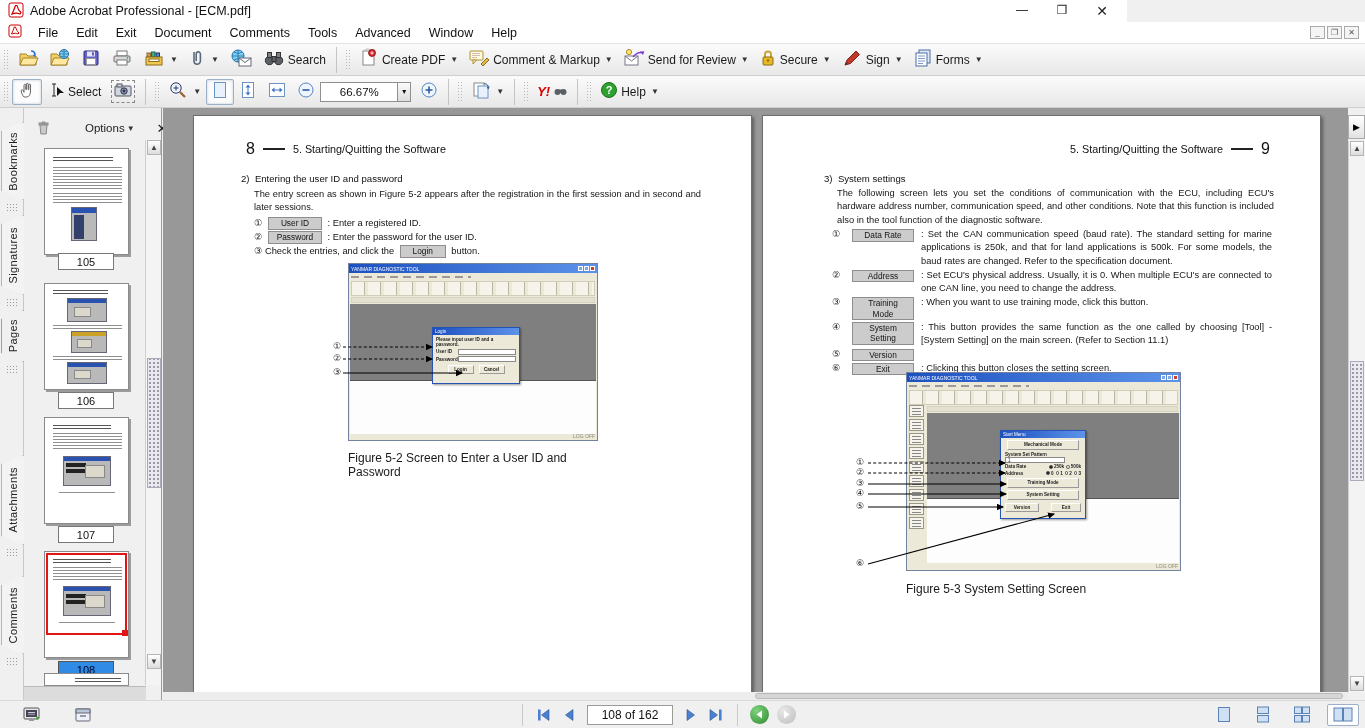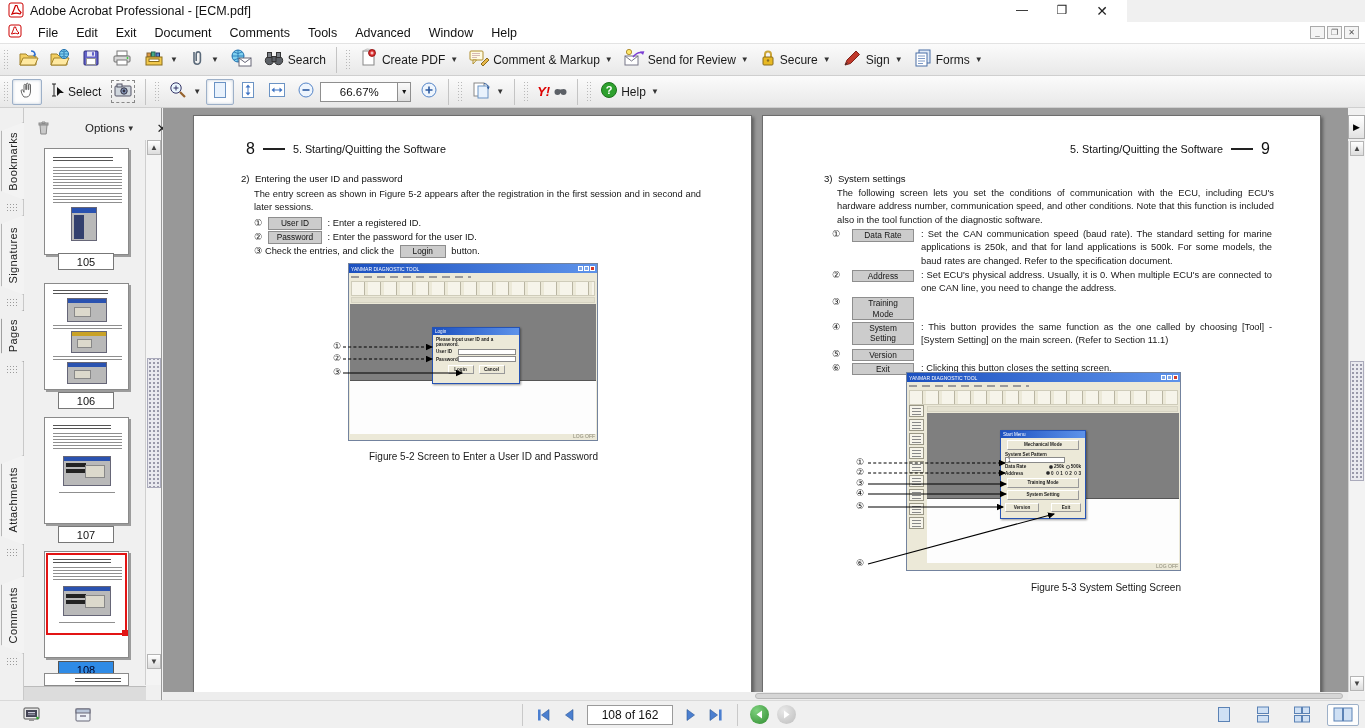--- a/index.html
+++ b/index.html
@@ -87,21 +87,21 @@
 .mwside i{width:15px;height:12px;background:#f6f4ea;border:1px solid #9a9786;background-image:repeating-linear-gradient(#888 0 1px,transparent 1px 3px);background-size:9px 7px;background-repeat:no-repeat;background-position:2px 2px}
 .dlg{position:absolute;background:#ece9d8;border:1px solid #2653b4;box-shadow:1px 1px 2px rgba(0,0,0,.4)}
 .dlgtb{height:7px;background:linear-gradient(90deg,#1b50c0,#5e93ea);color:#fff;font-size:4.6px;display:flex;align-items:center;padding:0 2px}
 .dlgbody{padding:2px 3px;font-size:4.6px;font-weight:bold;color:#222}
 .frow{display:flex;align-items:center;gap:2px;margin-top:1.5px}
 .finput{background:#fff;border:1px solid #8a8a8a;height:6px;flex:1}
 .fbtn{background:#ece9d8;border:1px solid #999;border-top-color:#fff;border-left-color:#fff;text-align:center;font-size:4.6px;font-weight:bold;line-height:7px}
 .radio{display:inline-block;width:3.6px;height:3.6px;border:.6px solid #555;border-radius:50%;margin:0 1px 0 2px;vertical-align:middle}
 .radio.on{background:#222}
 .callnum{position:absolute;font-size:9px;color:#111}
-.fcap{position:absolute;text-align:right;font-size:10px;color:#1a1a1a}
+.fcap{position:absolute;text-align:left;font-size:12px;color:#1a1a1a}
 .figsvg{position:absolute;left:0;top:0;pointer-events:none}
 
 #expander{position:absolute;right:0;top:7px;width:17px;height:24px;background:linear-gradient(#fff,#e2e2e2);border:1px solid #aaa;display:flex;align-items:center;justify-content:center;font-size:9px;color:#000}
 #vscroll{position:absolute;right:0;top:33px;width:17px;height:551px;background:#f3f3f3;border-left:1px solid #d0d0d0}
 #hscroll{position:absolute;left:163px;top:584px;width:1185px;height:8px;background:#ededed}
 #hscroll .ht{position:absolute;left:592px;width:588px;top:1px;height:6px;background:#d6d6d6;border:1px solid #b9b9b9;border-radius:3px}
 
 #statusbar{position:absolute;left:0;top:700px;width:1365px;height:28px;background:#f0f0f0;border-top:1px solid #d9d9d9;display:flex;align-items:center}
 .sbtn{height:22px;display:flex;align-items:center;justify-content:center;padding:0 3px;border:1px solid transparent;border-radius:2px}
 .sbtn.pressed{border-color:#9db0c8;background:#fdfdfd}
@@ -589,20 +589,21 @@
           <span class="stext">: Set the CAN communication speed (baud rate).  The standard setting for marine applications is 250k, and that for land applications is 500k. For some models, the baud rates are changed. Refer to the specification document.</span>
         </div>
         <div class="p9step">
           <span>②</span>
           <span class="stepbtn sb">Address</span>
           <span class="stext">: Set ECU's physical address. Usually, it is 0. When multiple ECU's are connected to one CAN line, you need to change the address.</span>
         </div>
         <div class="p9step">
           <span>③</span>
           <span class="stepbtn sb">Training Mode</span>
+          <span class="stext">: When you want to use training mode, click this button.</span>
         </div>
         <div class="p9step">
           <span>④</span>
           <span class="stepbtn sb">System Setting</span>
           <span class="stext">: This button provides the same function as the one called by choosing [Tool] - [System Setting] on the main screen. (Refer to Section 11.1)</span>
         </div>
         <div class="p9step">
           <span>⑤</span>
           <span class="stepbtn sb">Version</span>
         </div>

